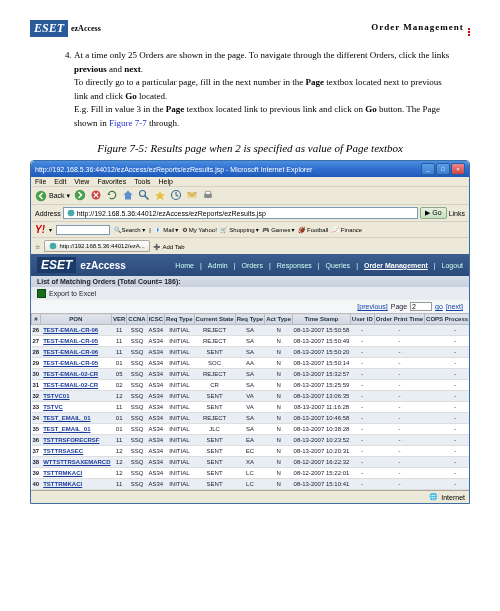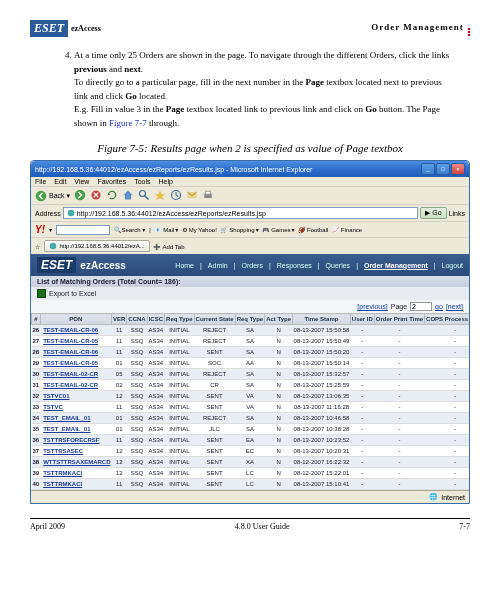--- a/index.html
+++ b/index.html
@@ -462,18 +462,13 @@
             </tr>
           </tbody>
       </table>
     </div>
     <div class="status-bar-browser">
       <span>🌐</span>
       <span>Internet</span>
     </div>
   </div>
 
-  <div class="footer">
-    <span>April 2009</span>
-    <span>4.8.0 User Guide</span>
-    <span>7-7</span>
-  </div>
 </div>
 
 </body></html>

